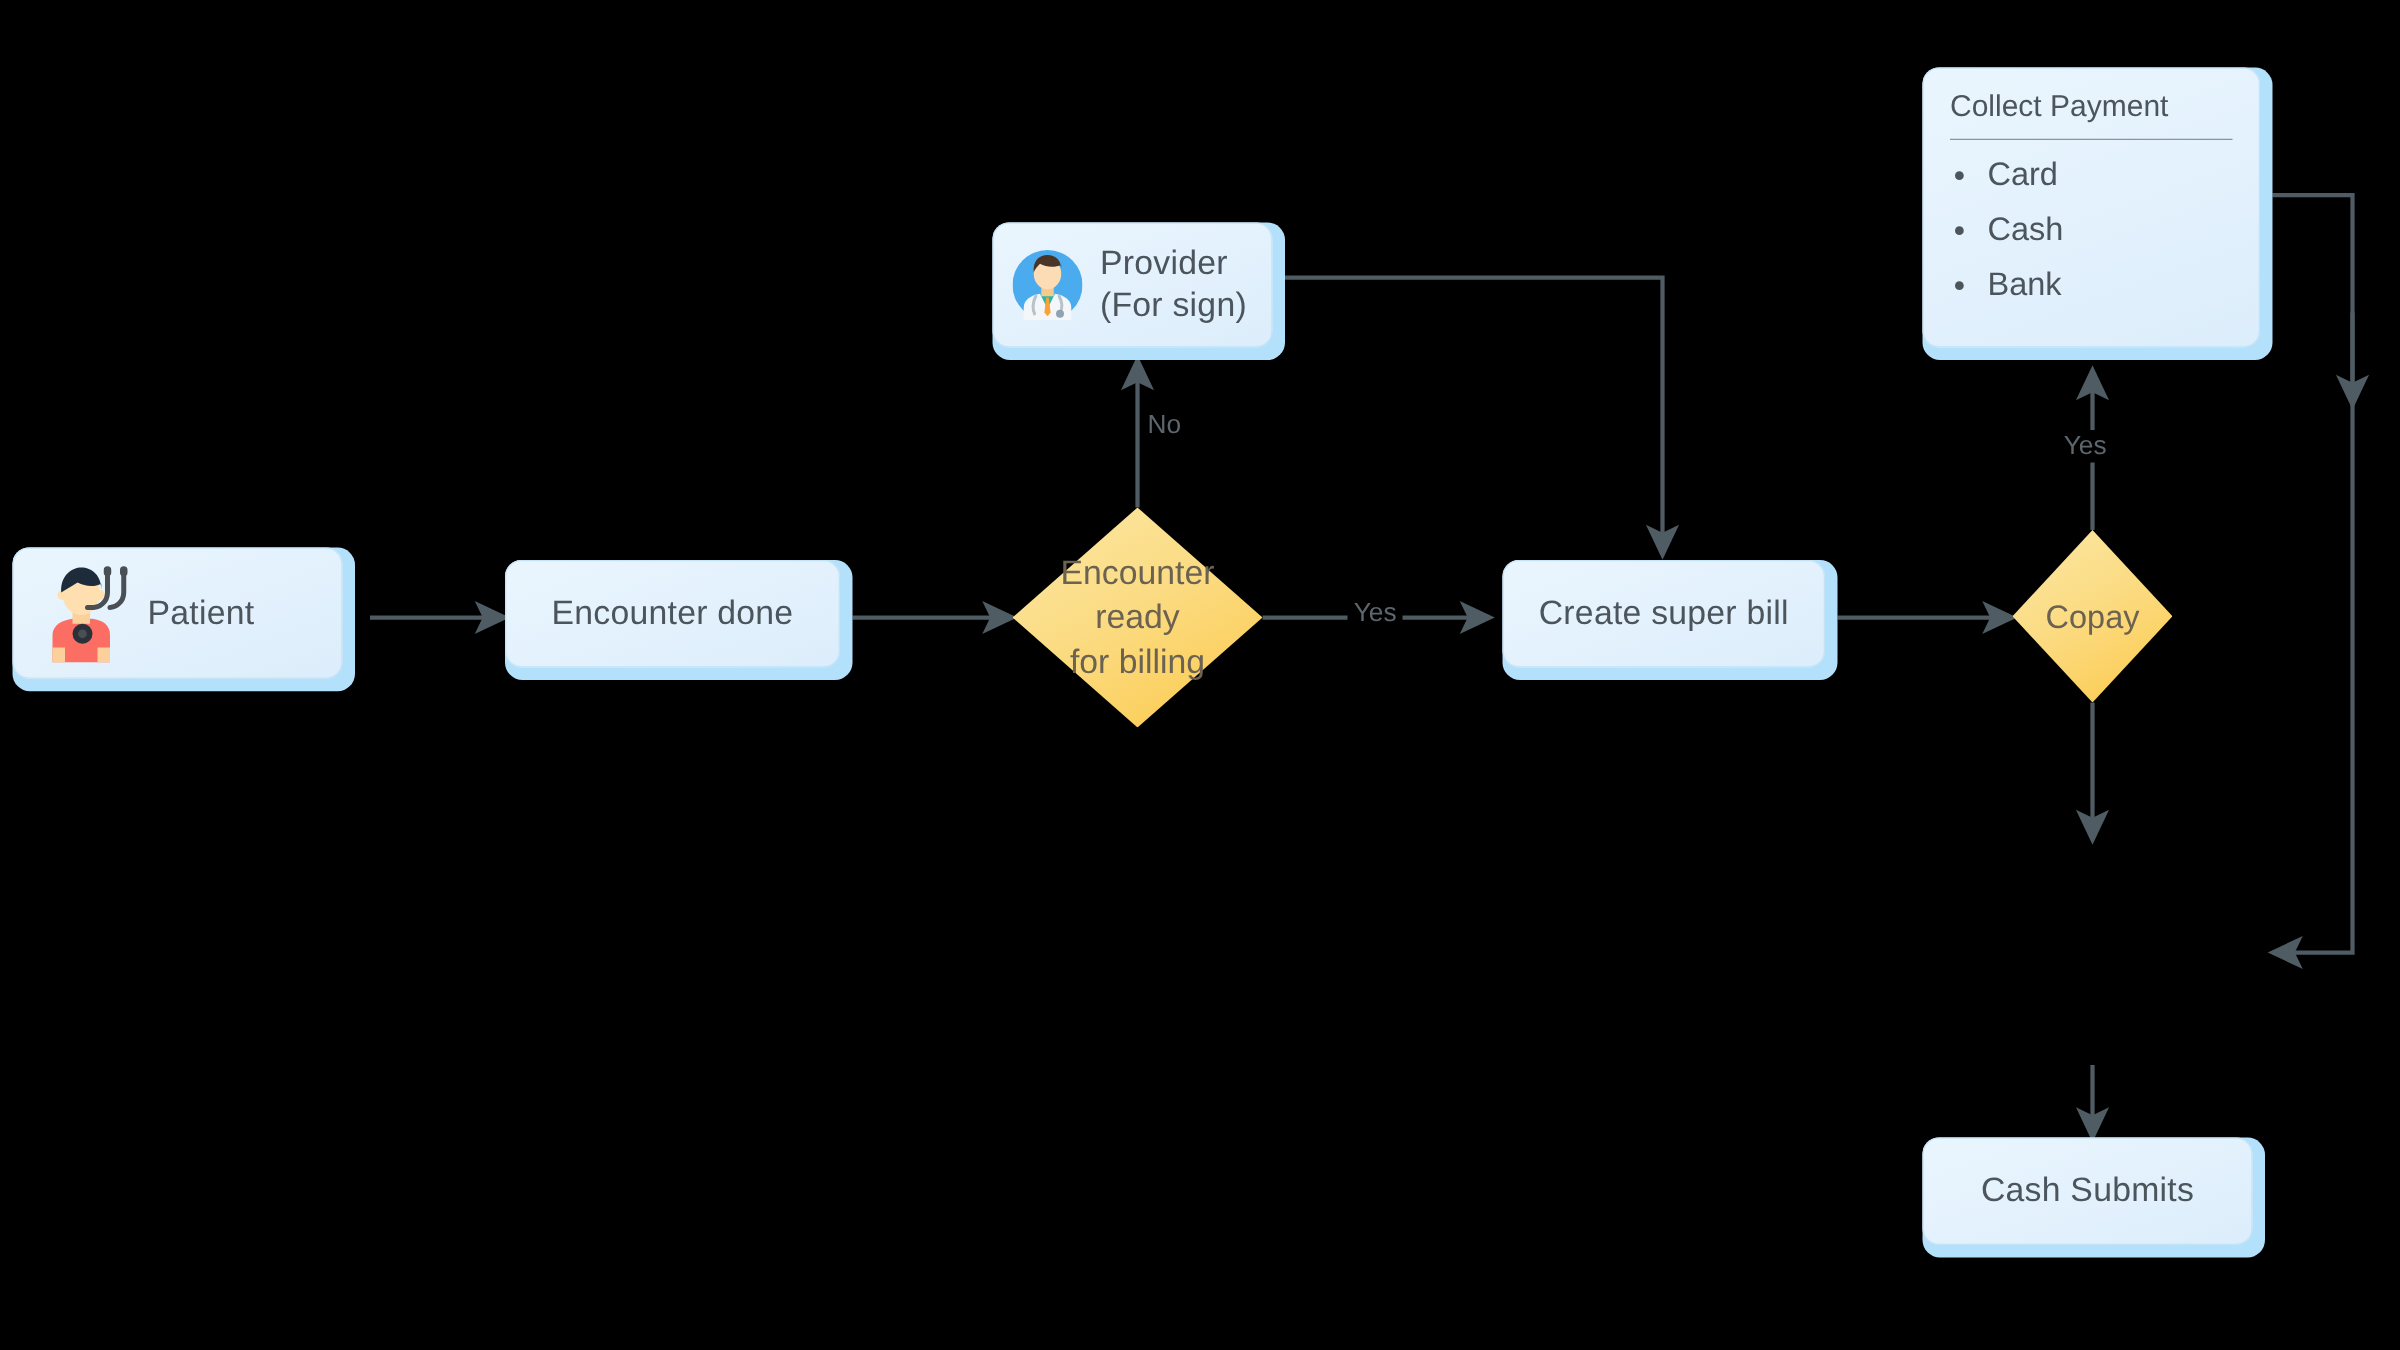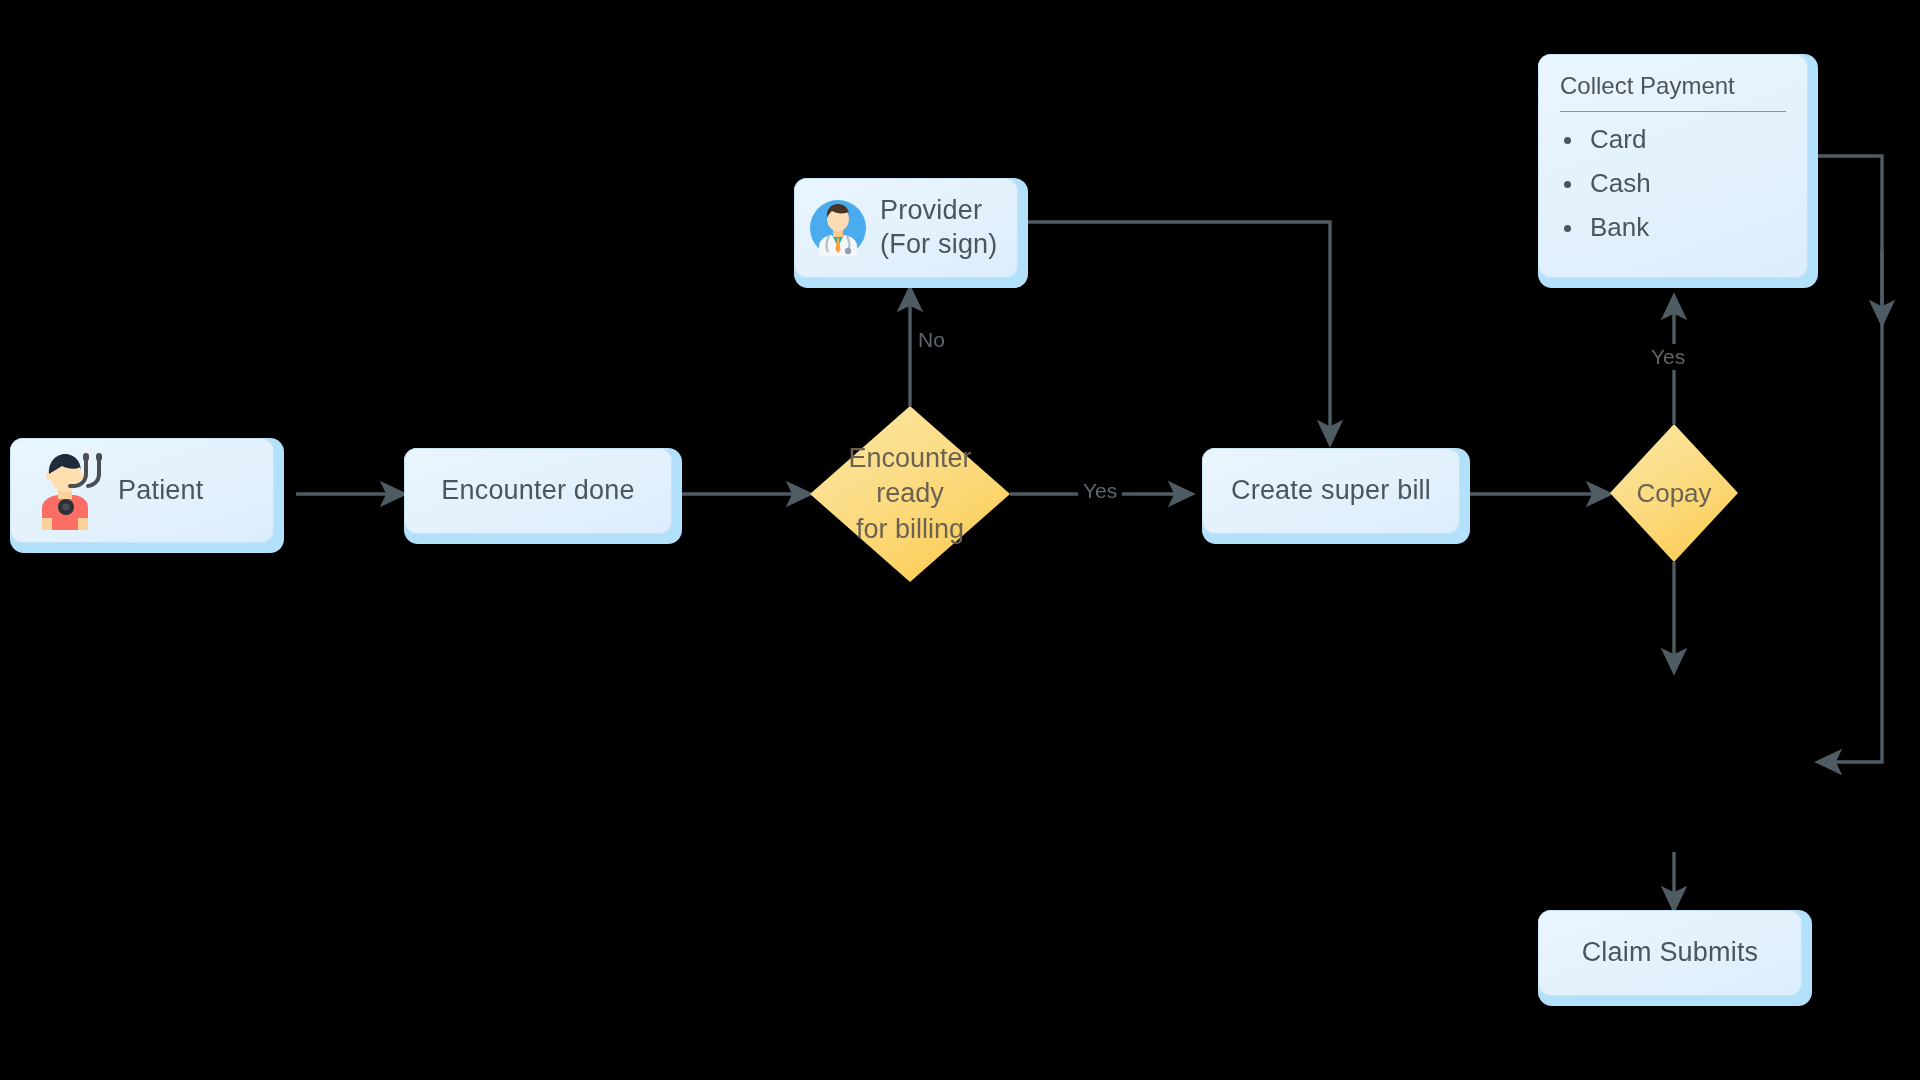--- a/index.html
+++ b/index.html
@@ -283,17 +283,17 @@
         <li>Card</li>
         <li>Cash</li>
         <li>Bank</li>
       </ul>
     </div>
   </div>
 
 
   <div class="node" style="left:1538px; top:910px; width:274px; height:96px;">
     <div class="face">
-      <span class="label">Claim Submits</span>
+      <span class="label">Cash Submits</span>
     </div>
   </div>
 
 </div>
 
 </body></html>

